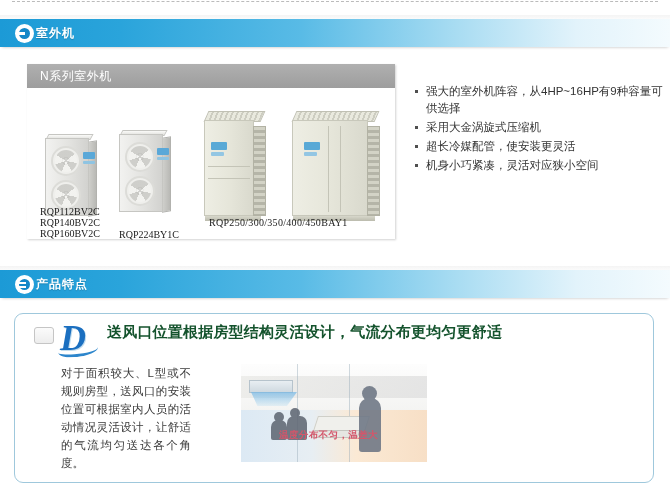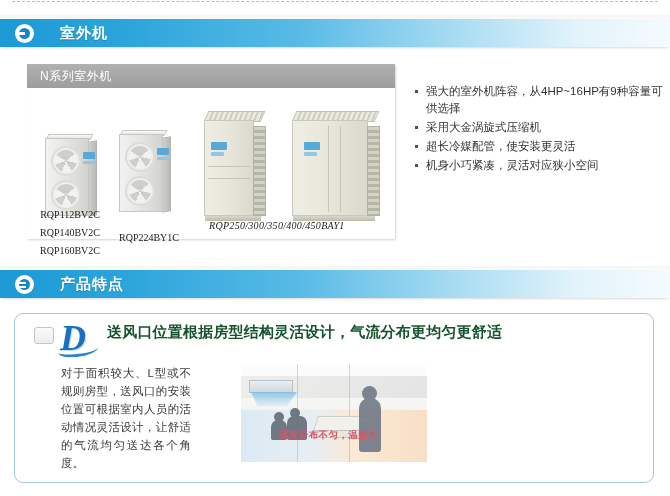--- a/index.html
+++ b/index.html
@@ -78,22 +78,22 @@
     left: 3px; top: 8px;
     width: 7px; height: 3px;
     background: #ffffff;
   }
   .sec-icon.alt::after {
     left: 2px; top: 7px;
     width: 9px; height: 2px;
     box-shadow: 0 4px 0 0 #ffffff;
   }
   .sec-title {
-    margin-left: 26px;
-    font-size: 15px;
+    margin-left: 2px;
+    font-size: 12px;
     font-weight: bold;
     color: #ffffff;
     letter-spacing: 1px;
     text-shadow: 0 1px 1px rgba(0,0,0,0.18);
   }
 
   
   .showcase {
     position: absolute;
     left: 27px; top: 64px;
@@ -229,26 +229,25 @@
 
   
   .models {
     position: absolute;
     left: 27px; top: 206px;
     width: 380px;
     height: 36px;
     font-family: "Liberation Serif", "DejaVu Serif", serif;
     font-size: 10px;
     color: #1a1a1a;
-    line-height: 18px;
-    text-align: center;
+    line-height: 11px;
   }
   .model-a { position: absolute; left: 13px; top: 0; white-space: pre-line; }
   .model-b { position: absolute; left: 92px; top: 11px; margin-top: 12px; }
-  .model-c { position: absolute; left: 182px; top: 11px; letter-spacing: .3px; font-style: italic; }
+  .model-c { position: absolute; left: 182px; top: 11px; letter-spacing: .3px; }
 
   
   .bullets {
     position: absolute;
     left: 414px; top: 83px;
     width: 250px;
     font-size: 11.5px;
     line-height: 17px;
     color: #333333;
   }

